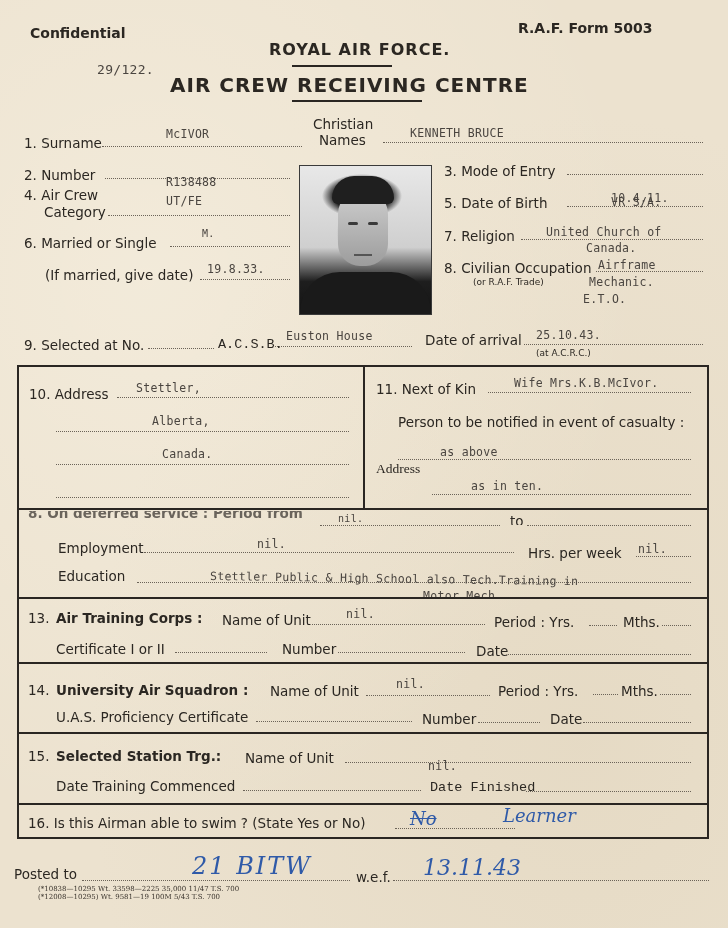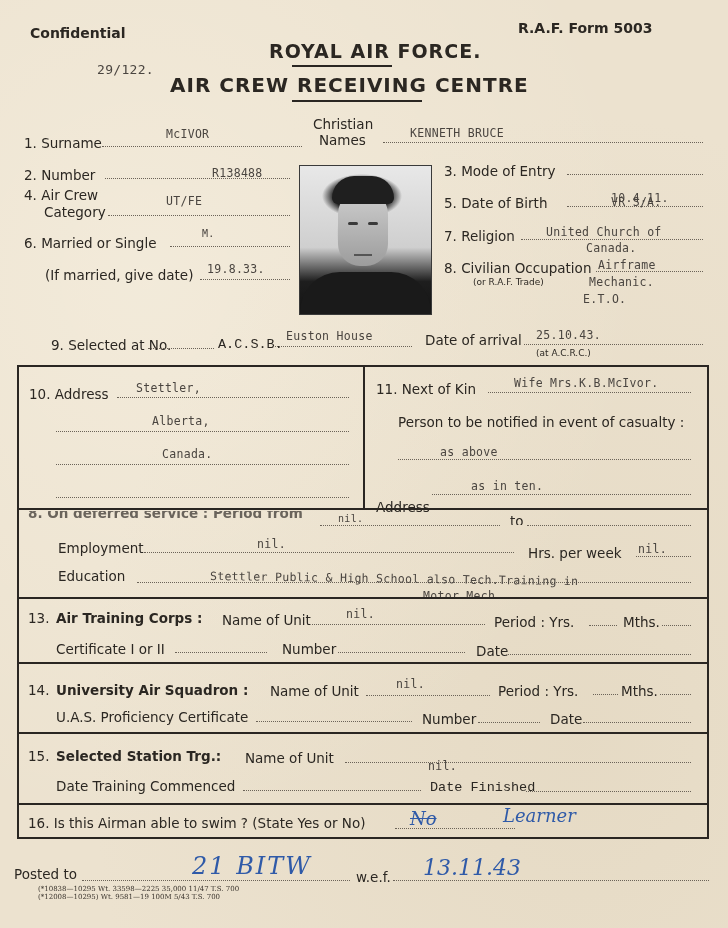--- a/index.html
+++ b/index.html
@@ -47,21 +47,21 @@
   }
   .photo .eye { position: absolute; top: 56px; width: 10px; height: 3px; background: #3a3a3a; border-radius: 2px; }
   .photo .mouth { position: absolute; left: 54px; top: 88px; width: 18px; height: 2px; background: #555; }
 </style>
 </head>
 <body>
 
 <div class="abs lbl bold" style="left:30px;top:25px;font-size:14px;">Confidential</div>
 <div class="abs lbl bold" style="left:518px;top:20px;font-size:14px;text-align:right;">R.A.F. Form 5003</div>
 <div class="abs tw" style="left:97px;top:62px;font-size:13px;">29/122.</div>
-<div class="abs lbl bold" style="left:269px;top:40px;font-size:19px;letter-spacing:1px;">ROYAL AIR FORCE.</div>
+<div class="abs lbl bold" style="left:269px;top:40px;font-size:16px;letter-spacing:1px;">ROYAL AIR FORCE.</div>
 <div class="title-line" style="left:292px;top:65px;width:100px;"></div>
 <div class="abs lbl bold" style="left:170px;top:73px;font-size:20px;letter-spacing:1px;">AIR CREW RECEIVING CENTRE</div>
 <div class="title-line" style="left:292px;top:100px;width:130px;"></div>
 
 <div class="abs lbl" style="left:24px;top:135px;">1. Surname</div>
 <div class="dots" style="left:102px;top:146px;width:200px;"></div>
 <div class="abs tw" style="left:166px;top:127px;">McIVOR</div>
 <div class="abs lbl" style="left:313px;top:116px;">Christian</div>
 <div class="abs lbl" style="left:319px;top:132px;">Names</div>
 <div class="dots" style="left:383px;top:142px;width:320px;"></div>
@@ -71,21 +71,21 @@
   <div class="face"></div>
   <div class="hair"></div>
   <div class="eye" style="left:48px;"></div>
   <div class="eye" style="left:68px;"></div>
   <div class="mouth"></div>
   <div class="shoulders"></div>
 </div>
 
 <div class="abs lbl" style="left:24px;top:167px;">2. Number</div>
 <div class="dots" style="left:105px;top:178px;width:185px;"></div>
-<div class="abs tw" style="left:166px;top:166px;margin-left:46px;">R138488</div>
+<div class="abs tw" style="left:166px;top:175px;">R138488</div>
 
 <div class="abs lbl" style="left:24px;top:187px;">4. Air Crew</div>
 <div class="abs lbl" style="left:44px;top:204px;">Category</div>
 <div class="dots" style="left:108px;top:215px;width:182px;"></div>
 <div class="abs tw" style="left:166px;top:194px;">UT/FE</div>
 
 <div class="abs lbl" style="left:24px;top:235px;">6. Married or Single</div>
 <div class="dots" style="left:170px;top:246px;width:120px;"></div>
 <div class="abs tw" style="left:202px;top:228px;font-size:10px;">M.</div>
 
@@ -106,21 +106,21 @@
 <div class="abs tw" style="left:546px;top:225px;">United Church of</div>
 <div class="abs tw" style="left:586px;top:241px;">Canada.</div>
 
 <div class="abs lbl" style="left:444px;top:260px;">8. Civilian Occupation</div>
 <div class="dots" style="left:596px;top:271px;width:107px;"></div>
 <div class="abs lbl-sm" style="left:473px;top:277px;">(or R.A.F. Trade)</div>
 <div class="abs tw" style="left:598px;top:258px;">Airframe</div>
 <div class="abs tw" style="left:589px;top:275px;">Mechanic.</div>
 <div class="abs tw" style="left:583px;top:292px;">E.T.O.</div>
 
-<div class="abs lbl" style="left:24px;top:337px;margin-left:27px;">9. Selected at No.</div>
+<div class="abs lbl" style="left:24px;top:337px;">9. Selected at No.</div>
 <div class="dots" style="left:148px;top:348px;width:66px;"></div>
 <div class="abs lbl" style="left:218px;top:337px;font-family:Liberation Mono, monospace;">A.C.S.B.</div>
 <div class="dots" style="left:272px;top:346px;width:140px;"></div>
 <div class="abs tw" style="left:286px;top:329px;">Euston House</div>
 <div class="abs lbl" style="left:425px;top:332px;">Date of arrival</div>
 <div class="dots" style="left:524px;top:344px;width:179px;"></div>
 <div class="abs tw" style="left:536px;top:328px;">25.10.43.</div>
 <div class="abs lbl-sm" style="left:536px;top:348px;">(at A.C.R.C.)</div>
 
 <div class="box" style="left:17px;top:365px;width:688px;height:470px;border-width:2px;"></div>
@@ -139,21 +139,21 @@
 <div class="dots" style="left:56px;top:464px;width:293px;"></div>
 <div class="abs tw" style="left:162px;top:447px;">Canada.</div>
 <div class="dots" style="left:56px;top:497px;width:293px;"></div>
 
 <div class="abs lbl" style="left:376px;top:381px;">11. Next of Kin</div>
 <div class="dots" style="left:488px;top:392px;width:203px;"></div>
 <div class="abs tw" style="left:514px;top:376px;">Wife Mrs.K.B.McIvor.</div>
 <div class="abs lbl" style="left:398px;top:414px;">Person to be notified in event of casualty :</div>
 <div class="dots" style="left:398px;top:459px;width:293px;"></div>
 <div class="abs tw" style="left:440px;top:445px;">as above</div>
-<div class="abs lbl" style="left:376px;top:499px;">Address</div>
+<div class="abs lbl" style="left:376px;top:461px;font-family:Liberation Serif, serif;">Address</div>
 <div class="dots" style="left:432px;top:494px;width:259px;"></div>
 <div class="abs tw" style="left:471px;top:479px;">as in ten.</div>
 
 <div class="abs lbl bold" style="left:28px;top:511px;height:9px;overflow:hidden;line-height:4px;color:#6a645c;">8. On deferred service : Period from</div>
 <div class="dots" style="left:320px;top:525px;width:180px;"></div>
 <div class="abs tw" style="left:338px;top:513px;font-size:10px;">nil.</div>
 <div class="abs lbl" style="left:510px;top:513px;height:12px;overflow:hidden;">to</div>
 <div class="dots" style="left:527px;top:525px;width:164px;"></div>
 
 <div class="abs lbl" style="left:58px;top:540px;">Employment</div>

